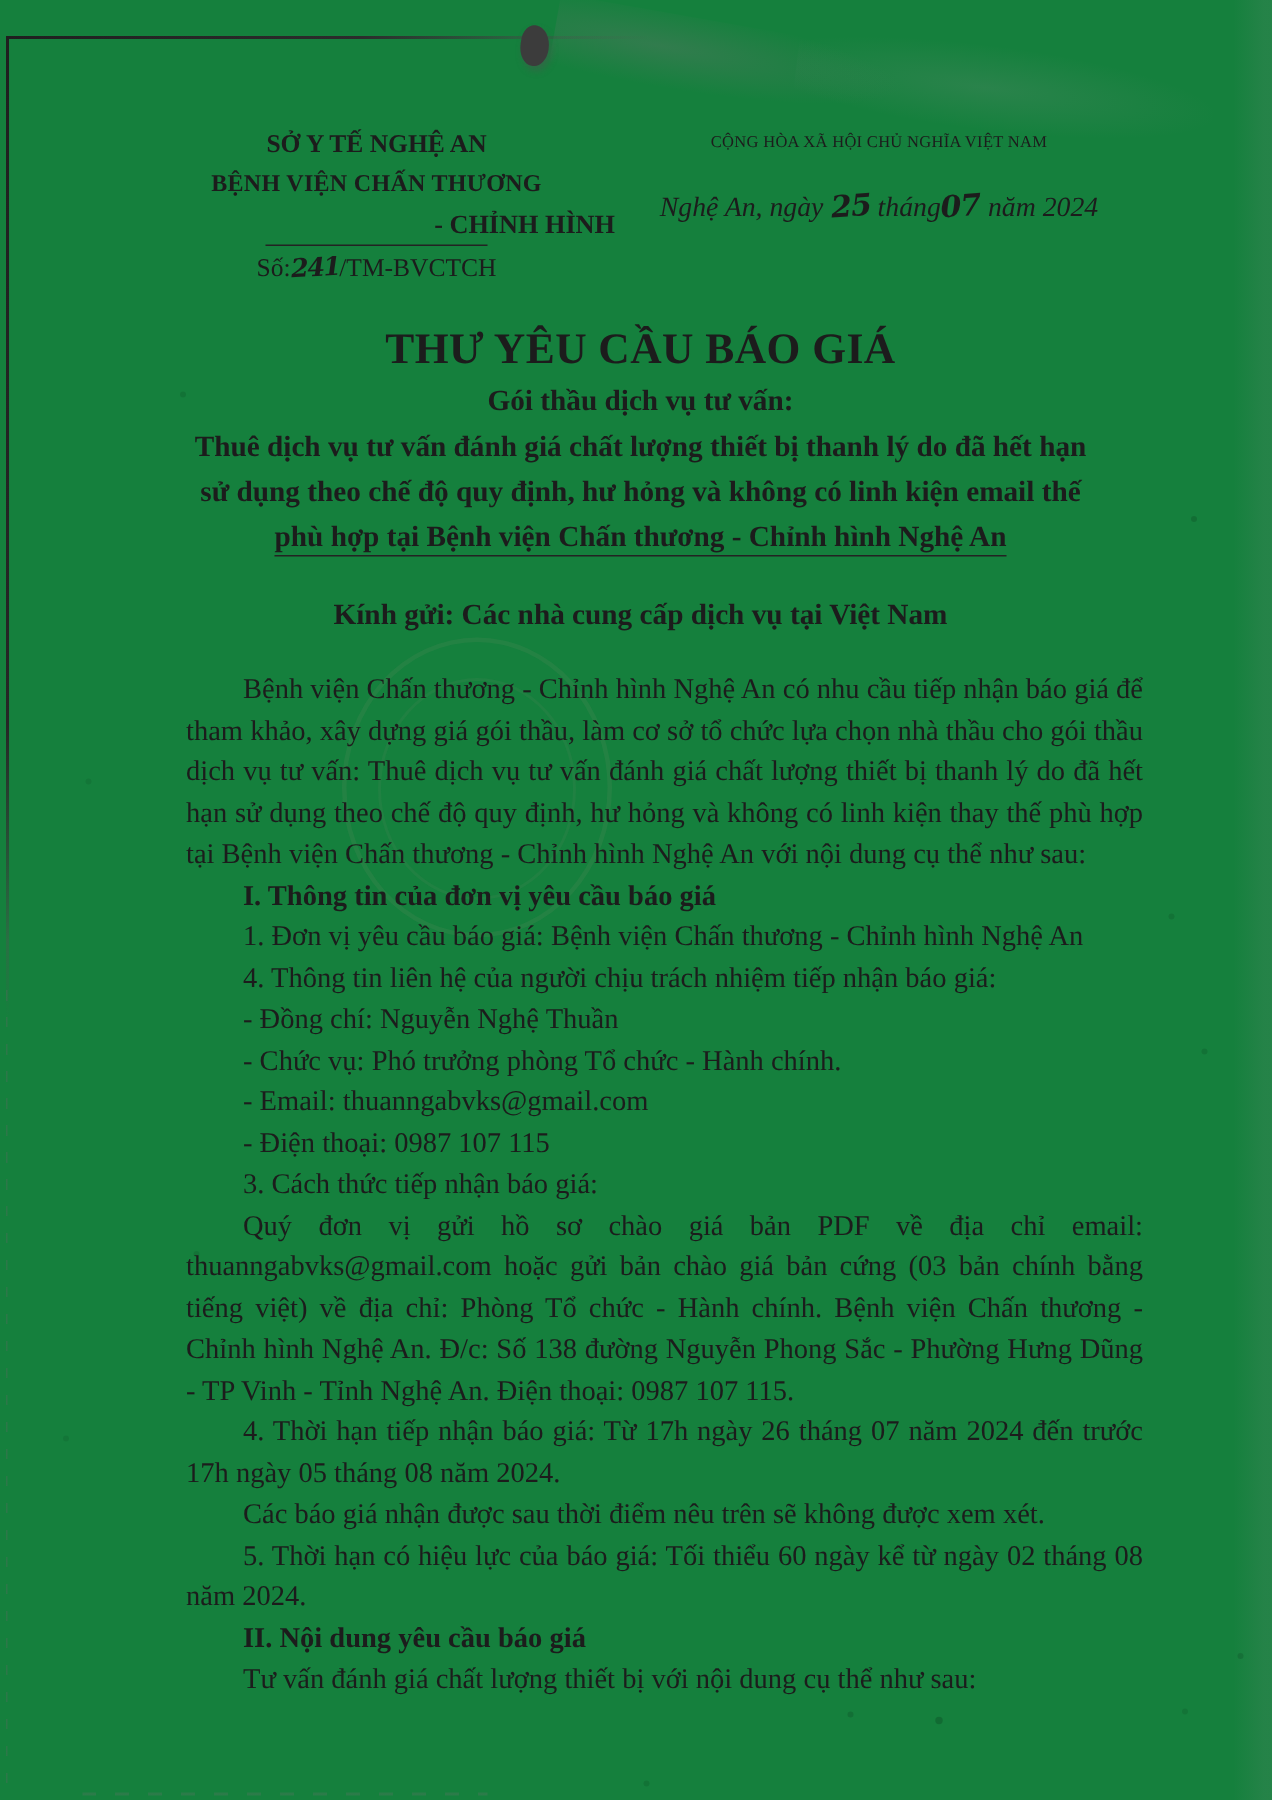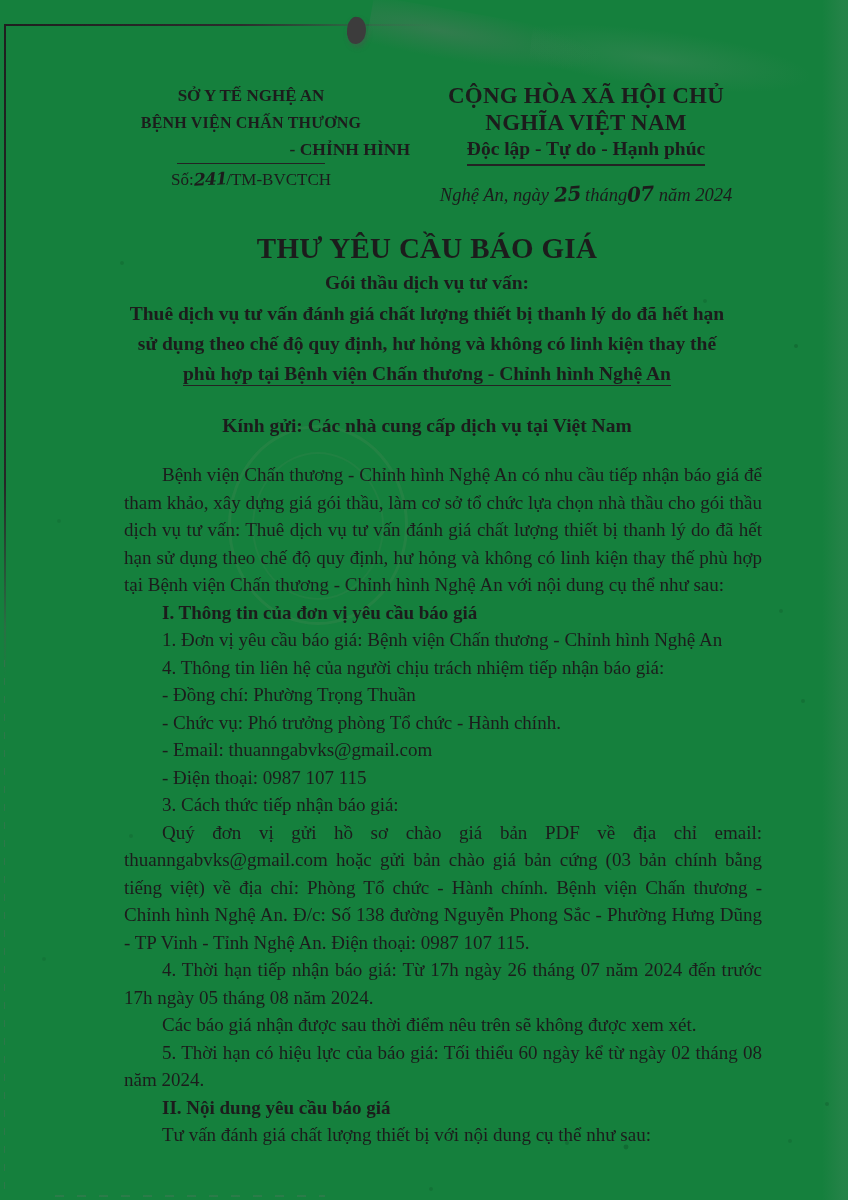--- a/index.html
+++ b/index.html
@@ -87,21 +87,21 @@
   .lh-left { width: 318px; text-align: center; }
   .lh-right { flex: 1; text-align: center; }
 
   .lh-left .org1 { font-size: 17px; font-weight: bold; line-height: 27px; }
   .lh-left .org2 { font-size: 16px; font-weight: bold; line-height: 27px; letter-spacing: .2px; }
   .lh-left .org3 { font-size: 17.5px; font-weight: bold; line-height: 26px; text-align: right; }
   .org-underline { width: 148px; height: 0; border-top: 1.5px solid #232323; margin: 1px auto 3px; }
   .doc-no { font-size: 17px; line-height: 24px; }
   .doc-no .hand { font-family: "DejaVu Serif", serif; font-style: italic; font-weight: bold; display: inline-block; transform: rotate(-3deg); letter-spacing: -1px; }
 
-  .lh-right .country { font-size: 23px; font-weight: bold; line-height: 27px; letter-spacing: .2px; }
+  .lh-right .country { font-size: 11px; font-weight: normal; line-height: 27px; letter-spacing: .2px; }
   .lh-right .motto { display: inline-block; font-size: 19.5px; font-weight: bold; line-height: 26px; padding-bottom: 2px; border-bottom: 2px solid #232323; }
   .dateline { margin-top: 16px; font-style: italic; font-size: 18.5px; }
   .dateline .hand { font-family: "DejaVu Serif", serif; font-weight: bold; font-size: 20px; display: inline-block; transform: rotate(-4deg); letter-spacing: -.5px; }
 
   .title-block { text-align: center; margin-top: 26px; }
   .title-main { font-size: 29px; font-weight: bold; letter-spacing: .3px; }
   .title-sub { font-size: 19.5px; font-weight: bold; margin-top: 7px; }
   .pkg { font-size: 19.5px; font-weight: bold; line-height: 30px; margin-top: 5px; }
   .pkg .u { border-bottom: 1.5px solid #232323; padding-bottom: 1px; }
 
@@ -135,43 +135,42 @@
     <div class="letterhead">
       <div class="lh-left">
         <div class="org1">SỞ Y TẾ NGHỆ AN</div>
         <div class="org2">BỆNH VIỆN CHẤN THƯƠNG</div>
         <div class="org3">- CHỈNH HÌNH</div>
         <div class="org-underline"></div>
         <div class="doc-no"><span>Số:</span><span class="hand">241</span><span>/TM-BVCTCH</span></div>
       </div>
       <div class="lh-right">
         <div class="country">CỘNG HÒA XÃ HỘI CHỦ NGHĨA VIỆT NAM</div>
-        <div><span class="motto">Độc lập - Tự do - Hạnh phúc</span></div>
         <div class="dateline"><span>Nghệ An, ngày</span>&nbsp;<span class="hand">25</span>&nbsp;<span>tháng</span><span class="hand">07</span>&nbsp;<span>năm 2024</span></div>
       </div>
     </div>
 
     <div class="title-block">
       <div class="title-main">THƯ YÊU CẦU BÁO GIÁ</div>
       <div class="title-sub">Gói thầu dịch vụ tư vấn:</div>
       <div class="pkg">
         <div>Thuê dịch vụ tư vấn đánh giá chất lượng thiết bị thanh lý do đã hết hạn</div>
-        <div>sử dụng theo chế độ quy định, hư hỏng và không có linh kiện thay thế</div>
+        <div>sử dụng theo chế độ quy định, hư hỏng và không có linh kiện email thế</div>
         <div><span class="u">phù hợp tại Bệnh viện Chấn thương - Chỉnh hình Nghệ An</span></div>
       </div>
     </div>
 
     <div class="salutation">Kính gửi: Các nhà cung cấp dịch vụ tại Việt Nam</div>
 
     <div class="body-text">
       <p class="ind">Bệnh viện Chấn thương - Chỉnh hình Nghệ An có nhu cầu tiếp nhận báo giá để tham khảo, xây dựng giá gói thầu, làm cơ sở tổ chức lựa chọn nhà thầu cho gói thầu dịch vụ tư vấn: Thuê dịch vụ tư vấn đánh giá chất lượng thiết bị thanh lý do đã hết hạn sử dụng theo chế độ quy định, hư hỏng và không có linh kiện thay thế phù hợp tại Bệnh viện Chấn thương - Chỉnh hình Nghệ An với nội dung cụ thể như sau:</p>
       <p class="ind b nj">I. Thông tin của đơn vị yêu cầu báo giá</p>
       <p class="ind nj">1. Đơn vị yêu cầu báo giá: Bệnh viện Chấn thương - Chỉnh hình Nghệ An</p>
       <p class="ind nj">4. Thông tin liên hệ của người chịu trách nhiệm tiếp nhận báo giá:</p>
-      <p class="ind nj">- Đồng chí: Phường Trọng Thuần</p>
+      <p class="ind nj">- Đồng chí: Nguyễn Nghệ Thuần</p>
       <p class="ind nj">- Chức vụ: Phó trưởng phòng Tổ chức - Hành chính.</p>
       <p class="ind nj">- Email: thuanngabvks@gmail.com</p>
       <p class="ind nj">- Điện thoại: 0987 107 115</p>
       <p class="ind nj">3. Cách thức tiếp nhận báo giá:</p>
       <p class="ind">Quý đơn vị gửi hồ sơ chào giá bản PDF về địa chỉ email: thuanngabvks@gmail.com hoặc gửi bản chào giá bản cứng (03 bản chính bằng tiếng việt) về địa chỉ: Phòng Tổ chức - Hành chính. Bệnh viện Chấn thương - Chỉnh hình Nghệ An. Đ/c: Số 138 đường Nguyễn Phong Sắc - Phường Hưng Dũng - TP Vinh - Tỉnh Nghệ An. Điện thoại:  0987 107 115.</p>
       <p class="ind">4. Thời hạn tiếp nhận báo giá: Từ 17h ngày 26 tháng 07 năm 2024 đến trước 17h ngày 05 tháng 08 năm 2024.</p>
       <p class="ind nj">Các báo giá nhận được sau thời điểm nêu trên sẽ không được xem xét.</p>
       <p class="ind">5. Thời hạn có hiệu lực của báo giá: Tối thiểu 60 ngày kể từ ngày 02 tháng 08 năm 2024.</p>
       <p class="ind b nj">II. Nội dung yêu cầu báo giá</p>
       <p class="ind nj">Tư vấn đánh giá chất lượng thiết bị với nội dung cụ thể như sau:</p>

